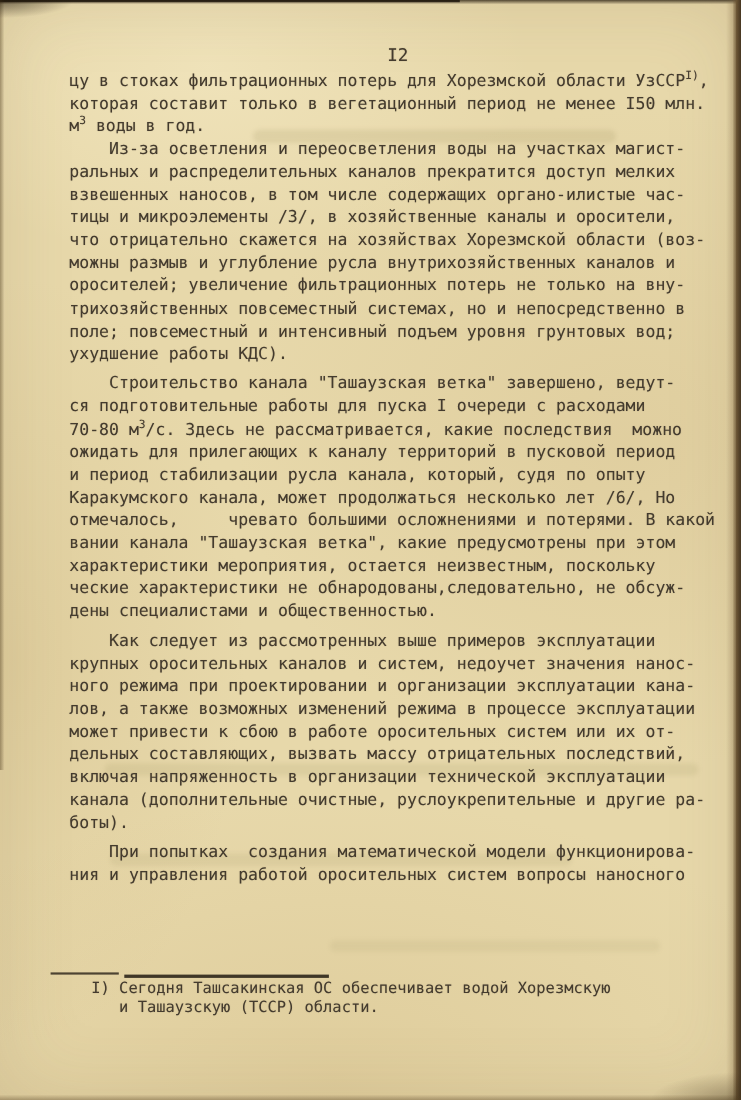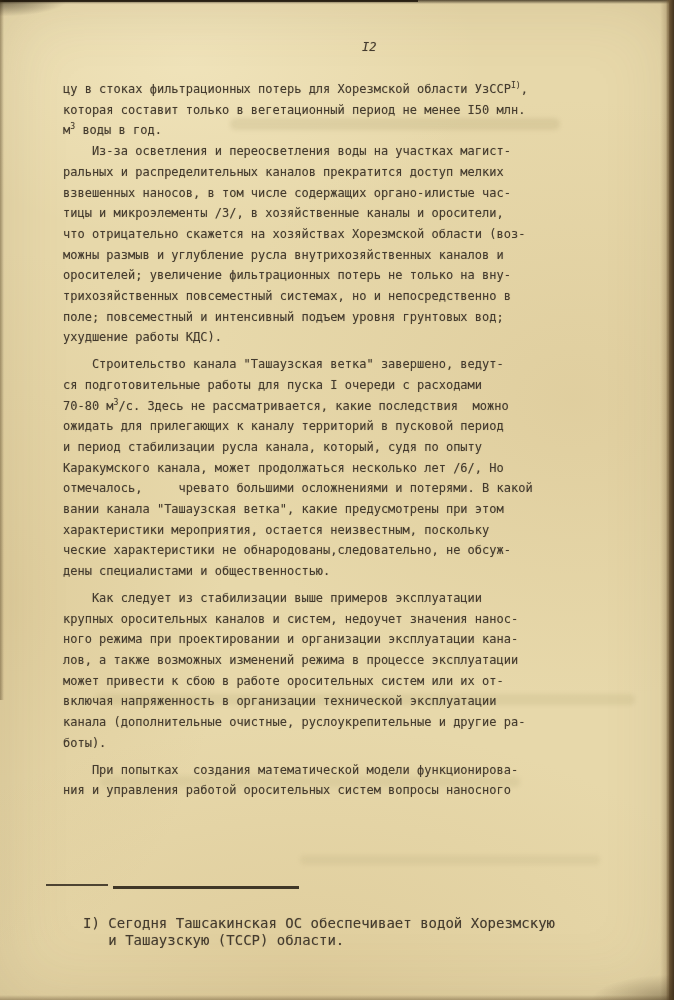--- a/index.html
+++ b/index.html
@@ -37,45 +37,42 @@
 
   
   .smudge{position:absolute;border-radius:6px;filter:blur(2px);
     background:rgba(150,138,88,.16);}
   .smudge.s1{left:230px;top:118px;width:330px;height:12px;}
   .smudge.s2{left:95px;top:694px;width:540px;height:11px;background:rgba(150,138,88,.13);}
   .smudge.s3{left:100px;top:776px;width:420px;height:11px;background:rgba(150,138,88,.12);}
   .smudge.s4{left:300px;top:855px;width:300px;height:10px;background:rgba(150,138,88,.10);}
 
   .page-number{
-    position:absolute;top:40px;left:362px;
-    font-size:12px;color:var(--ink,#443b2e);
+    position:absolute;top:40px;left:352px;
+    font-size:16px;color:var(--ink,#443b2e);
     text-shadow:0 0 1px rgba(68,59,46,.4);
-    font-style:italic;
   }
   .body-text{
     position:absolute;left:63px;top:63px;width:588px;
-    font-size:12px;line-height:20.7px;
+    font-size:15px;line-height:20.7px;
     color:var(--ink,#443b2e);
     text-shadow:0 0 1px rgba(68,59,46,.35);
-    margin-top:16px;
   }
   .para{margin:0;}
   .para:nth-child(n+3){margin-top:6px;}
   .line{white-space:pre;}
   .line sup{font-size:.68em;line-height:0;vertical-align:super;}
 
   .footnote-rule-1{position:absolute;left:46px;top:884px;width:62px;height:2px;background:rgba(50,42,30,.85);}
   .footnote-rule-2{position:absolute;left:113px;top:886px;width:186px;height:3px;background:rgba(45,38,26,.9);}
   .footnote{
     position:absolute;left:83px;top:891px;width:540px;
     font-size:14px;line-height:16.5px;
     color:var(--ink,#443b2e);
     text-shadow:0 0 1px rgba(68,59,46,.35);
-    margin-top:24px;
   }
 </style>
 </head>
 <body>
 
 <div class="paper" style="--paper: #e7d8aa; --ink: #443b2e;">
   <div class="edge-top"></div>
   <div class="edge-top-line"></div>
   <div class="edge-right"></div>
   <div class="edge-right-soft"></div>
@@ -116,25 +113,26 @@
         <div class="line">ожидать для прилегающих к каналу территорий в пусковой период</div>
         <div class="line">и период стабилизации русла канала, который, судя по опыту</div>
         <div class="line">Каракумского канала, может продолжаться несколько лет /6/, Но</div>
         <div class="line">отмечалось,     чревато большими осложнениями и потерями. В какой</div>
         <div class="line">вании канала "Ташаузская ветка", какие предусмотрены при этом</div>
         <div class="line">характеристики мероприятия, остается неизвестным, поскольку</div>
         <div class="line">ческие характеристики не обнародованы,следовательно, не обсуж-</div>
         <div class="line">дены специалистами и общественностью.</div>
       </div>
       <div class="para">
-        <div class="line">    Как следует из стабилизации выше примеров эксплуатации</div>
+        <div class="line">    Как следует из рассмотренных выше примеров эксплуатации</div>
         <div class="line">крупных оросительных каналов и систем, недоучет значения нанос-</div>
         <div class="line">ного режима при проектировании и организации эксплуатации кана-</div>
         <div class="line">лов, а также возможных изменений режима в процессе эксплуатации</div>
         <div class="line">может привести к сбою в работе оросительных систем или их от-</div>
+        <div class="line">дельных составляющих, вызвать массу отрицательных последствий,</div>
         <div class="line">включая напряженность в организации технической эксплуатации</div>
         <div class="line">канала (дополнительные очистные, руслоукрепительные и другие ра-</div>
         <div class="line">боты).</div>
       </div>
       <div class="para">
         <div class="line">    При попытках  создания математической модели функционирова-</div>
         <div class="line">ния и управления работой оросительных систем вопросы наносного</div>
       </div>
     </div>
 

